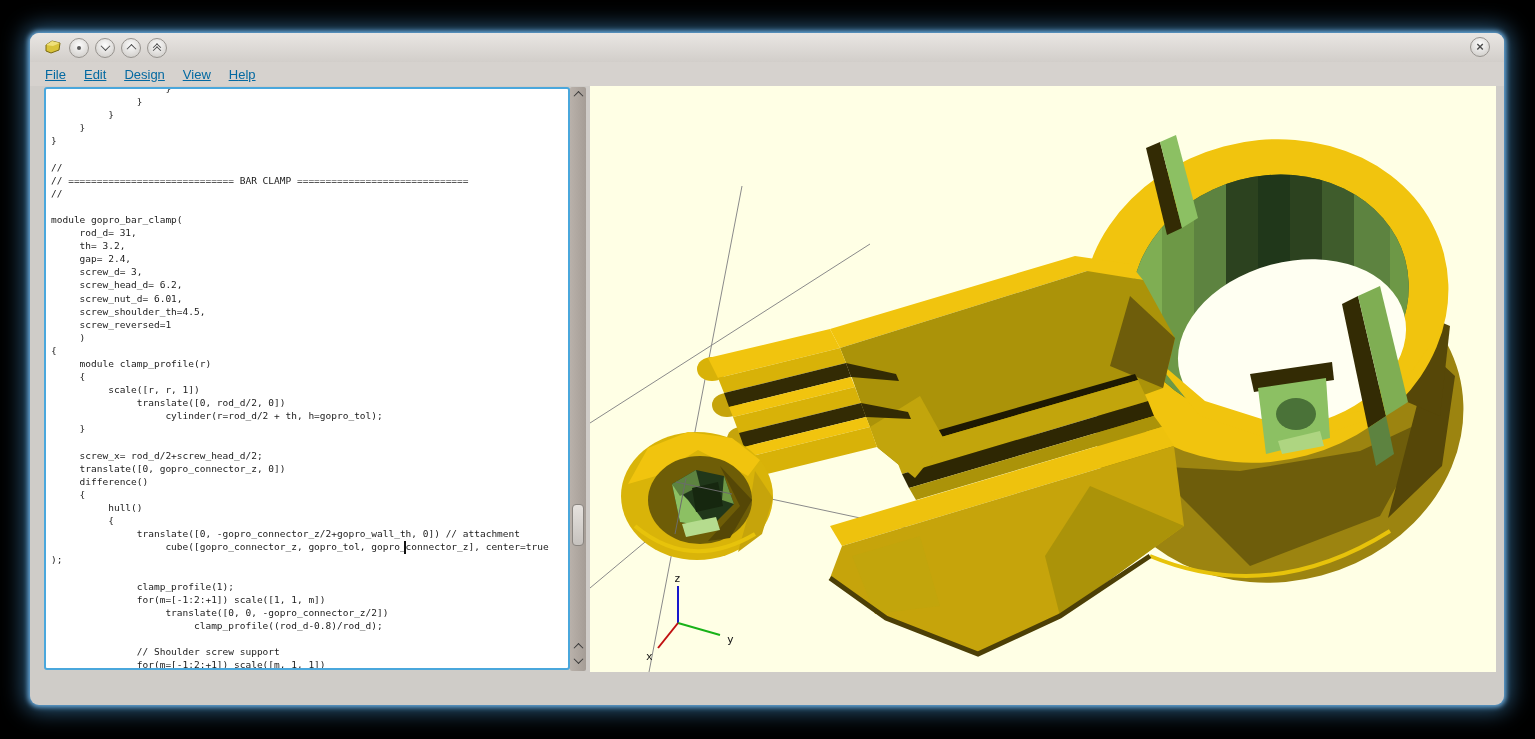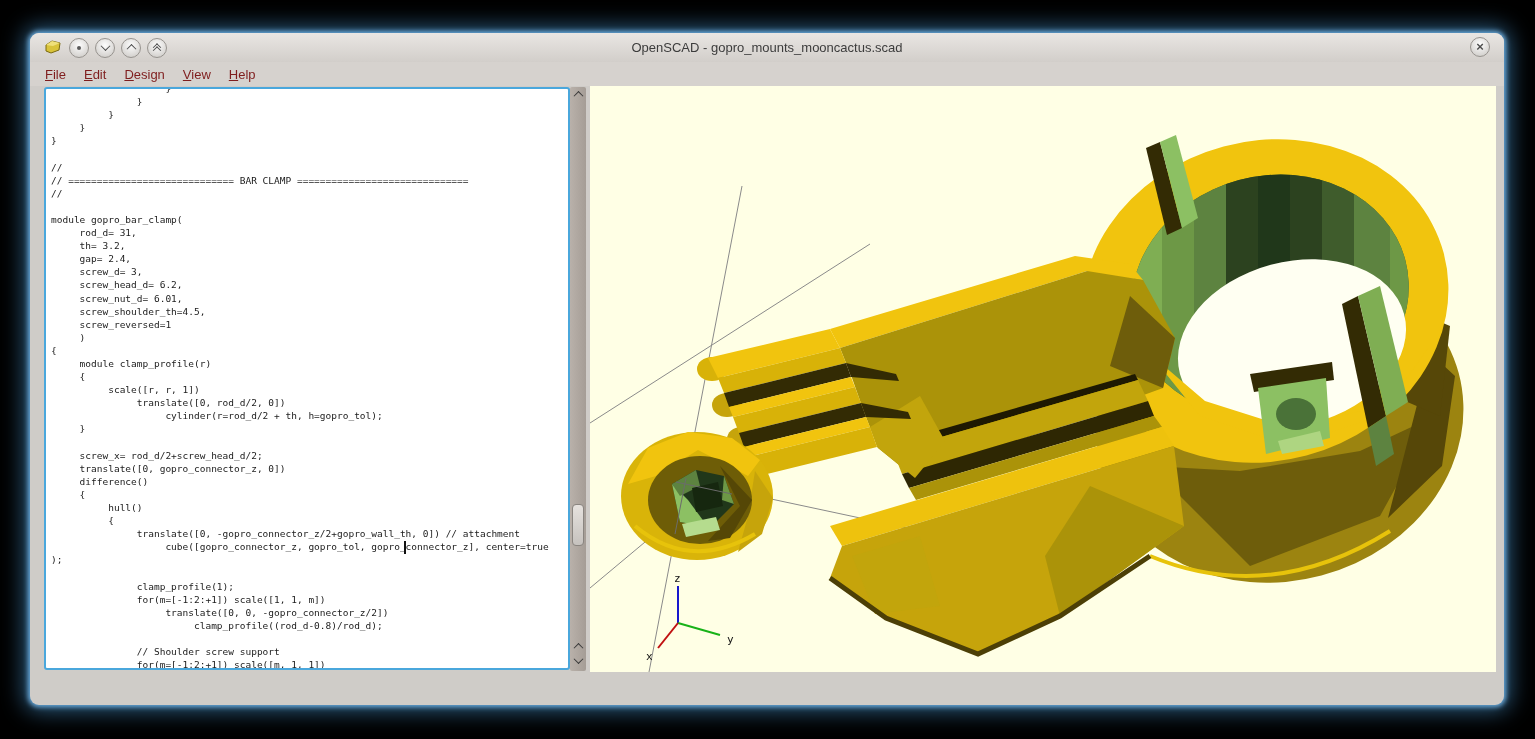--- a/index.html
+++ b/index.html
@@ -19,21 +19,21 @@
     box-sizing:border-box;}
   .dot{width:4px;height:4px;border-radius:50%;background:#5a5a5a;}
   .chev{width:6px;height:6px;border-left:1.7px solid #4e4e4e;border-bottom:1.7px solid #4e4e4e;display:block;}
   .chev.down{transform:rotate(-45deg) translate(1px,-1px);}
   .chev.up{transform:rotate(135deg) translate(1px,-1px);}
   .dbl{display:flex;flex-direction:column;gap:0px;align-items:center;}
   .dbl .chev{width:5px;height:5px;}
   .closebtn{position:absolute;right:14px;top:4px;color:#4e4e4e;font-size:13px;font-weight:bold;line-height:18px;}
   #menubar{position:absolute;left:0;top:29px;width:100%;height:24px;background:#d6d2ce;
     display:flex;align-items:center;padding-left:6px;box-sizing:border-box;}
-  .menu-item{font-size:13px;color:#7f1d1d;padding:2px 9px;}
+  .menu-item{font-size:13px;color:#0369a1;padding:2px 9px;text-decoration:underline;}
   .menu-item u{text-decoration:underline;}
 
   
   #main{position:absolute;left:0;top:53px;width:100%;height:586px;background:#cfccc8;}
   #editor{position:absolute;left:14px;top:1px;width:526px;height:583px;background:#fff;
     border:2px solid #4aa7dc;border-radius:3px;box-sizing:border-box;overflow:hidden;}
   #code{margin:-7px 0 0 0;padding:0 0 0 5px;font-family:"DejaVu Sans Mono",monospace;
     font-size:9.5px;line-height:13.1px;color:#1b1b1b;white-space:pre;}
   #caret{position:absolute;left:358px;top:452px;width:1.5px;height:13px;background:#111;}
   #scrollbar{position:absolute;left:540px;top:1px;width:16px;height:584px;
@@ -45,21 +45,20 @@
 
   svg text{font-family:"DejaVu Sans Mono",monospace;}
 </style>
 </head>
 <body>
 
 <div id="stage">
   <div id="win">
 
     <div id="titlebar">
-      <div id="title-text">OpenSCAD - gopro_mounts_mooncactus.scad</div>
       <div class="tb-left">
         <span style="display:block;width:19px;height:17px;">
           <svg width="19" height="17" viewBox="0 0 19 17">
             <polygon points="2,6 8,2 16,4 15,11 7,14 2,12" fill="#d9c33a" stroke="#7a6a10" stroke-width="1"></polygon>
             <polygon points="2,6 8,2 16,4 9,7" fill="#efe07a"></polygon>
           </svg>
         </span>
         <span class="roundbtn">
             <span class="dot"></span>
           </span>

